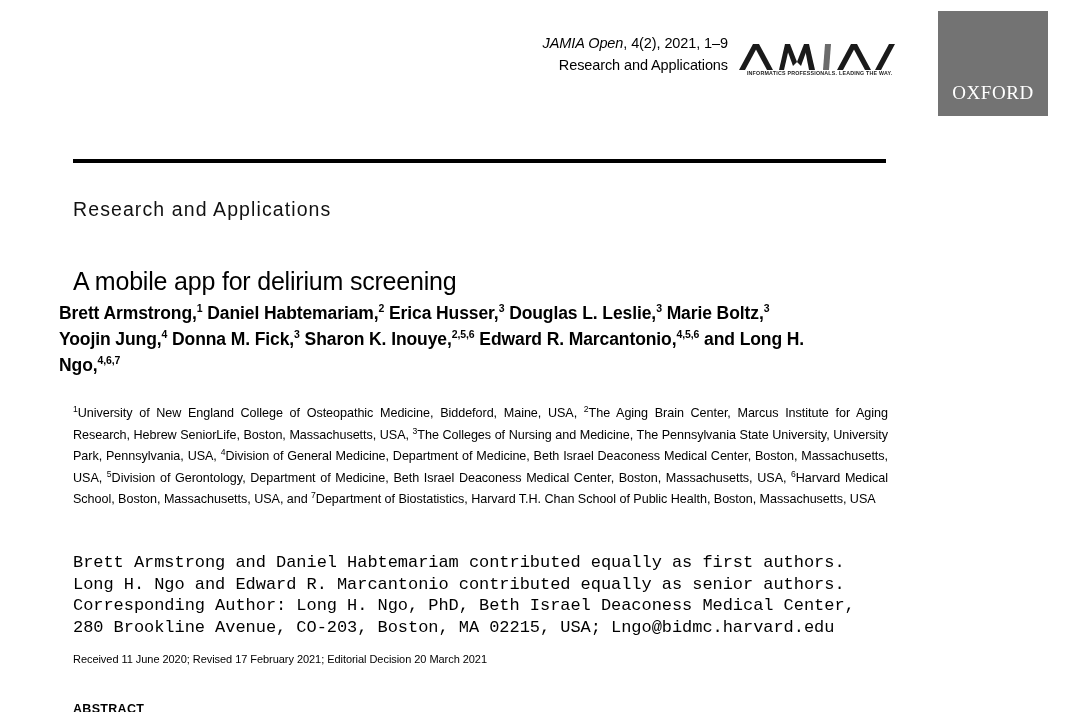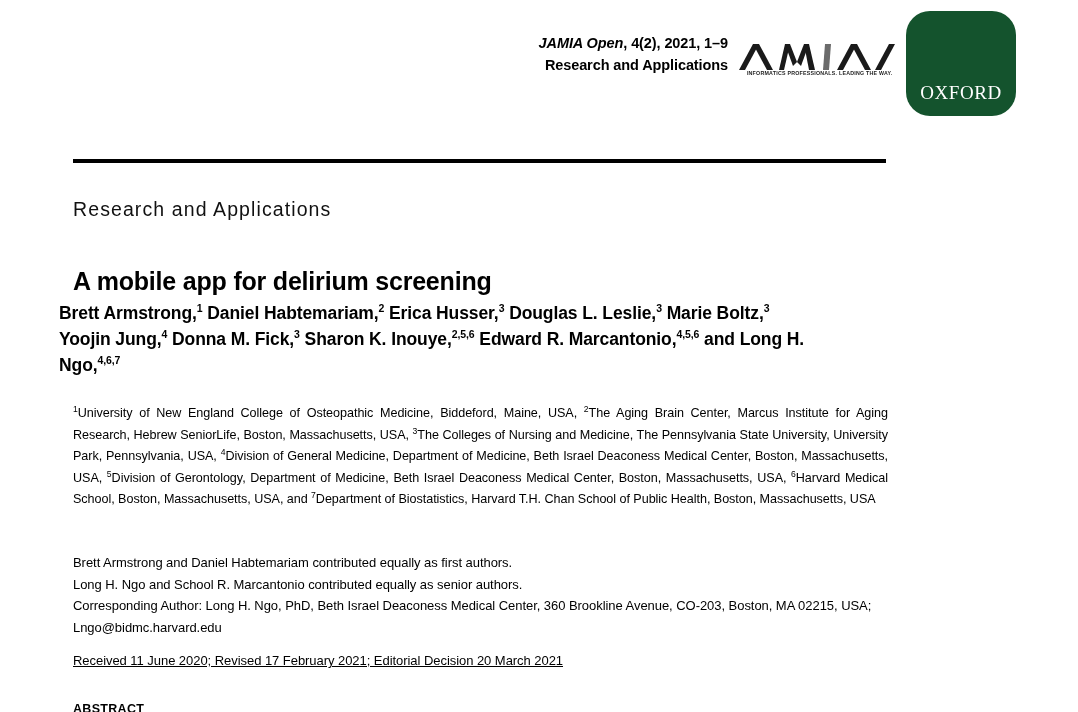--- a/index.html
+++ b/index.html
@@ -32,21 +32,21 @@
   }
 
   .journal-block {
     position: absolute;
     left: 380px;
     top: 33px;
     width: 348px;
     text-align: right;
     font-size: 14.5px;
     line-height: 21.5px;
-    font-weight: 700;
+    font-weight: 400;
     letter-spacing: -0.1px;
   }
   .journal-block .jname {
     font-style: italic;
   }
 
   .amia-logo {
     position: absolute;
     left: 737px;
     top: 36px;
@@ -63,26 +63,25 @@
     font-weight: 700;
     letter-spacing: 0.22px;
     color: #222;
     text-align: center;
     transform: scaleX(1.02);
     transform-origin: left center;
   }
 
   .oxford-box {
     position: absolute;
-    left: 906px;
+    left: 938px;
     top: 11px;
     width: 110px;
     height: 105px;
-    background: #14532d;
-    border-radius: 24px;
+    background: #737373;
   }
   .oxford-box .oxford-word {
     position: absolute;
     left: 0;
     right: 0;
     bottom: 12px;
     text-align: center;
     color: #ffffff;
     font-family: "Liberation Serif", "DejaVu Serif", serif;
     font-size: 19px;
@@ -108,21 +107,21 @@
     font-weight: 300;
     letter-spacing: 1.1px;
     color: #111;
   }
 
   .article-title {
     position: absolute;
     left: 73px;
     top: 250px;
     font-size: 25px;
-    font-weight: 700;
+    font-weight: 400;
     letter-spacing: -0.2px;
   }
 
   .authors {
     position: absolute;
     left: 59px;
     top: 300px;
     width: 760px;
     font-size: 17.5px;
     font-weight: 700;
@@ -150,32 +149,32 @@
     font-size: 8.6px;
     vertical-align: super;
     line-height: 0;
   }
 
   .notes {
     position: absolute;
     left: 73px;
     top: 552px;
     width: 815px;
-    font-size: 13px;
+    font-size: 17px;
     line-height: 21.5px;
     letter-spacing: -0.05px;
+    font-family: Liberation Mono, monospace;
   }
 
   .history {
     position: absolute;
     left: 73px;
     top: 653px;
-    font-size: 13px;
+    font-size: 11px;
     letter-spacing: -0.05px;
-    text-decoration: underline;
   }
 
   .abstract-heading {
     position: absolute;
     left: 73px;
     top: 702px;
     font-size: 12.5px;
     font-weight: 700;
     letter-spacing: 0.3px;
   }
@@ -227,21 +226,21 @@
   <div class="section-label">Research and Applications</div>
 
   <h1 class="article-title">A mobile app for delirium screening</h1>
 
   <div class="authors">Brett Armstrong,<sup>1</sup> Daniel Habtemariam,<sup>2</sup> Erica Husser,<sup>3</sup> Douglas L. Leslie,<sup>3</sup> Marie Boltz,<sup>3</sup> Yoojin Jung,<sup>4</sup> Donna M. Fick,<sup>3</sup> Sharon K. Inouye,<sup>2,5,6</sup> Edward R. Marcantonio,<sup>4,5,6</sup> and Long H. Ngo,<sup>4,6,7</sup></div>
 
   <div class="affiliations"><sup>1</sup>University of New England College of Osteopathic Medicine, Biddeford, Maine, USA, <sup>2</sup>The Aging Brain Center, Marcus Institute for Aging Research, Hebrew SeniorLife, Boston, Massachusetts, USA, <sup>3</sup>The Colleges of Nursing and Medicine, The Pennsylvania State University, University Park, Pennsylvania, USA, <sup>4</sup>Division of General Medicine, Department of Medicine, Beth Israel Deaconess Medical Center, Boston, Massachusetts, USA, <sup>5</sup>Division of Gerontology, Department of Medicine, Beth Israel Deaconess Medical Center, Boston, Massachusetts, USA, <sup>6</sup>Harvard Medical School, Boston, Massachusetts, USA, and <sup>7</sup>Department of Biostatistics, Harvard T.H. Chan School of Public Health, Boston, Massachusetts, USA</div>
 
   <div class="notes">
     <div>Brett Armstrong and Daniel Habtemariam contributed equally as first authors.</div>
-    <div>Long H. Ngo and School R. Marcantonio contributed equally as senior authors.</div>
-    <div>Corresponding Author: Long H. Ngo, PhD, Beth Israel Deaconess Medical Center, 360 Brookline Avenue, CO-203, Boston, MA 02215, USA; Lngo@bidmc.harvard.edu</div>
+    <div>Long H. Ngo and Edward R. Marcantonio contributed equally as senior authors.</div>
+    <div>Corresponding Author: Long H. Ngo, PhD, Beth Israel Deaconess Medical Center, 280 Brookline Avenue, CO-203, Boston, MA 02215, USA; Lngo@bidmc.harvard.edu</div>
   </div>
 
   <div class="history">Received 11 June 2020; Revised 17 February 2021; Editorial Decision 20 March 2021</div>
 
   <div class="abstract-heading">ABSTRACT</div>
 
 </div>
 
 </body></html>

